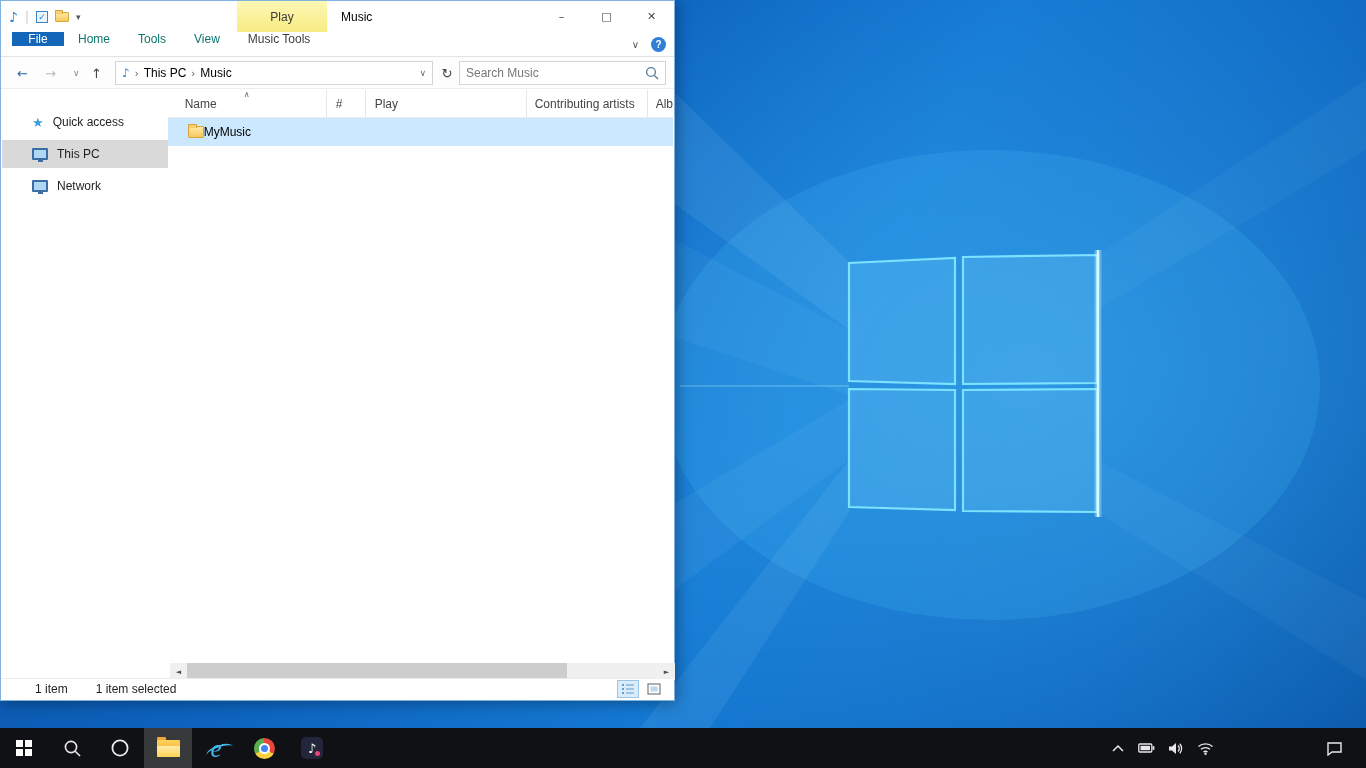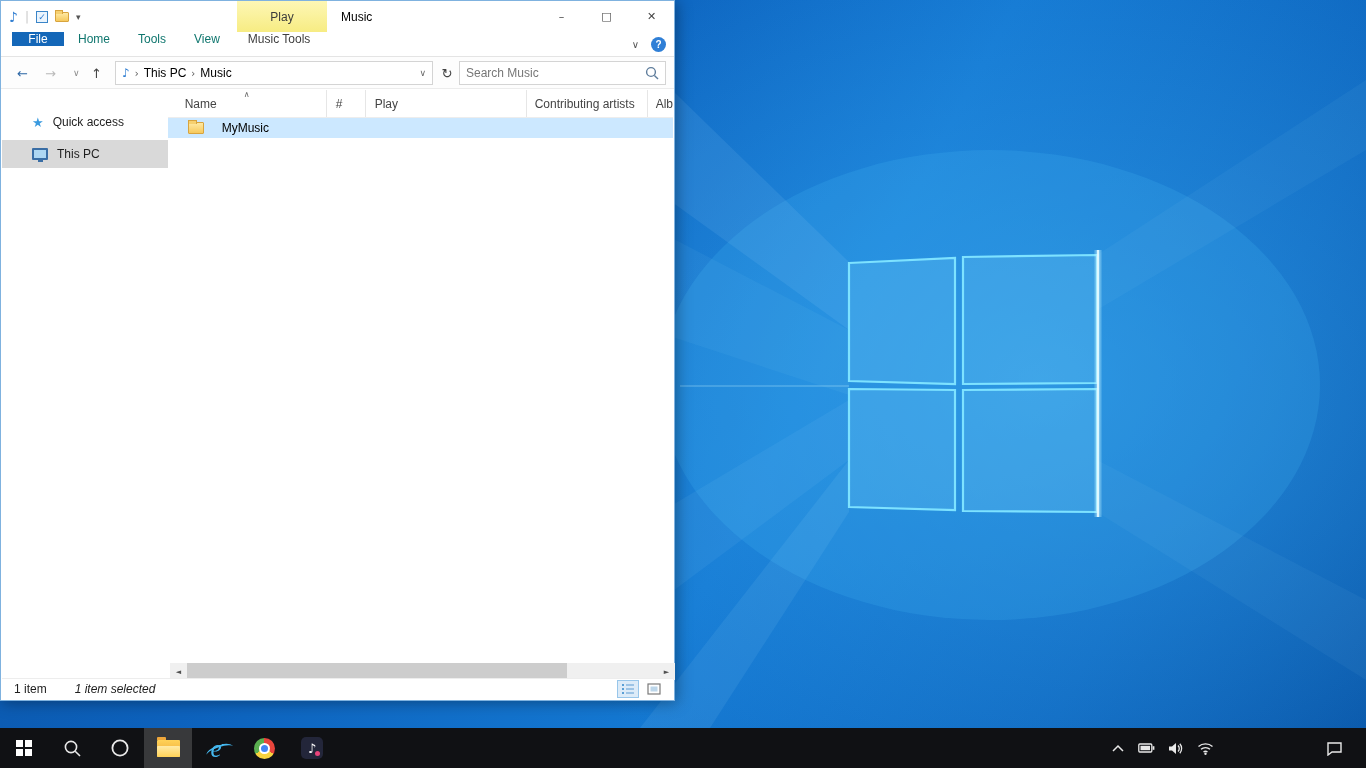--- a/index.html
+++ b/index.html
@@ -91,37 +91,37 @@
   .col-headers { position:relative; display:flex; height:28px; border-bottom:1px solid #ededed;
     color:#444; align-items:center; }
   .col { height:100%; display:flex; align-items:center; border-right:1px solid #e6e6e6; }
   .col.name  { width:159px; padding-left:17px; }
   .col.num   { width:39px;  padding-left:9px; }
   .col.title { width:161px; padding-left:9px; }
   .col.artists { width:121px; padding-left:8px; }
   .col.album { flex:1; padding-left:8px; border-right:none; }
   .sort-caret { position:absolute; left:76px; top:0px; font-size:8px; color:#666; }
 
-  .file-row { display:flex; align-items:center; height:20px; padding-left:20px; gap:18px; }
+  .file-row { display:flex; align-items:center; height:28px; padding-left:20px; gap:0; }
   .file-row.selected { background:#cce8ff; }
   .file-row .fname { color:#000; }
 
   
   .hscroll { position:absolute; left:169px; top:662px; width:505px; height:17px; background:#f0f0f0;
     display:flex; align-items:center; }
   .hs-arrow { width:17px; height:17px; display:flex; align-items:center; justify-content:center;
     color:#505050; font-size:7px; }
   .hs-track { position:relative; flex:1; height:17px; }
   .hs-thumb { position:absolute; left:0; top:0; width:380px; height:17px; background:#cdcdcd; }
 
   
   .statusbar { position:absolute; left:1px; right:1px; bottom:1px; height:21px; background:#fff;
-    border-top:1px solid #ededed; display:flex; align-items:center; }
+    border-top:1px solid #ededed; display:flex; align-items:center;padding-left:21px; }
   .status-count { margin-left:12px; }
-  .status-sel { margin-left:28px;font-style:italic; }
+  .status-sel { margin-left:28px; }
   .view-toggles { position:absolute; right:8px; top:1px; display:flex; gap:4px; }
   .view-btn { width:22px; height:18px; display:flex; align-items:center; justify-content:center;
     border:1px solid transparent; }
   .view-btn.active { background:#dcebf8; border-color:#98c6ea; }
 
   
   .taskbar { position:absolute; left:0; bottom:0; width:1366px; height:40px; background:#101114; }
   .tb-left { position:absolute; left:0; top:0; height:40px; display:flex; }
   .tb-btn { width:48px; height:40px; display:flex; align-items:center; justify-content:center; }
   .tb-btn.active-app { background:rgba(255,255,255,0.17); }
@@ -232,20 +232,24 @@
   <div class="main">
     <div class="sidebar">
       <div class="side-item">
         <span class="star glyph">★</span>
         <span class="label">Quick access</span>
       </div>
       <div class="side-item selected">
         <span class="monitor"></span>
         <span class="label">This PC</span>
       </div>
+      <div class="side-item">
+        <span class="monitor"></span>
+        <span class="label">Network</span>
+      </div>
     </div>
 
     <div class="content">
       <div class="col-headers">
         <span class="sort-caret glyph">∧</span>
         <div class="col name">Name</div>
         <div class="col num">#</div>
         <div class="col title">Play</div>
         <div class="col artists">Contributing artists</div>
         <div class="col album">Alb</div>

